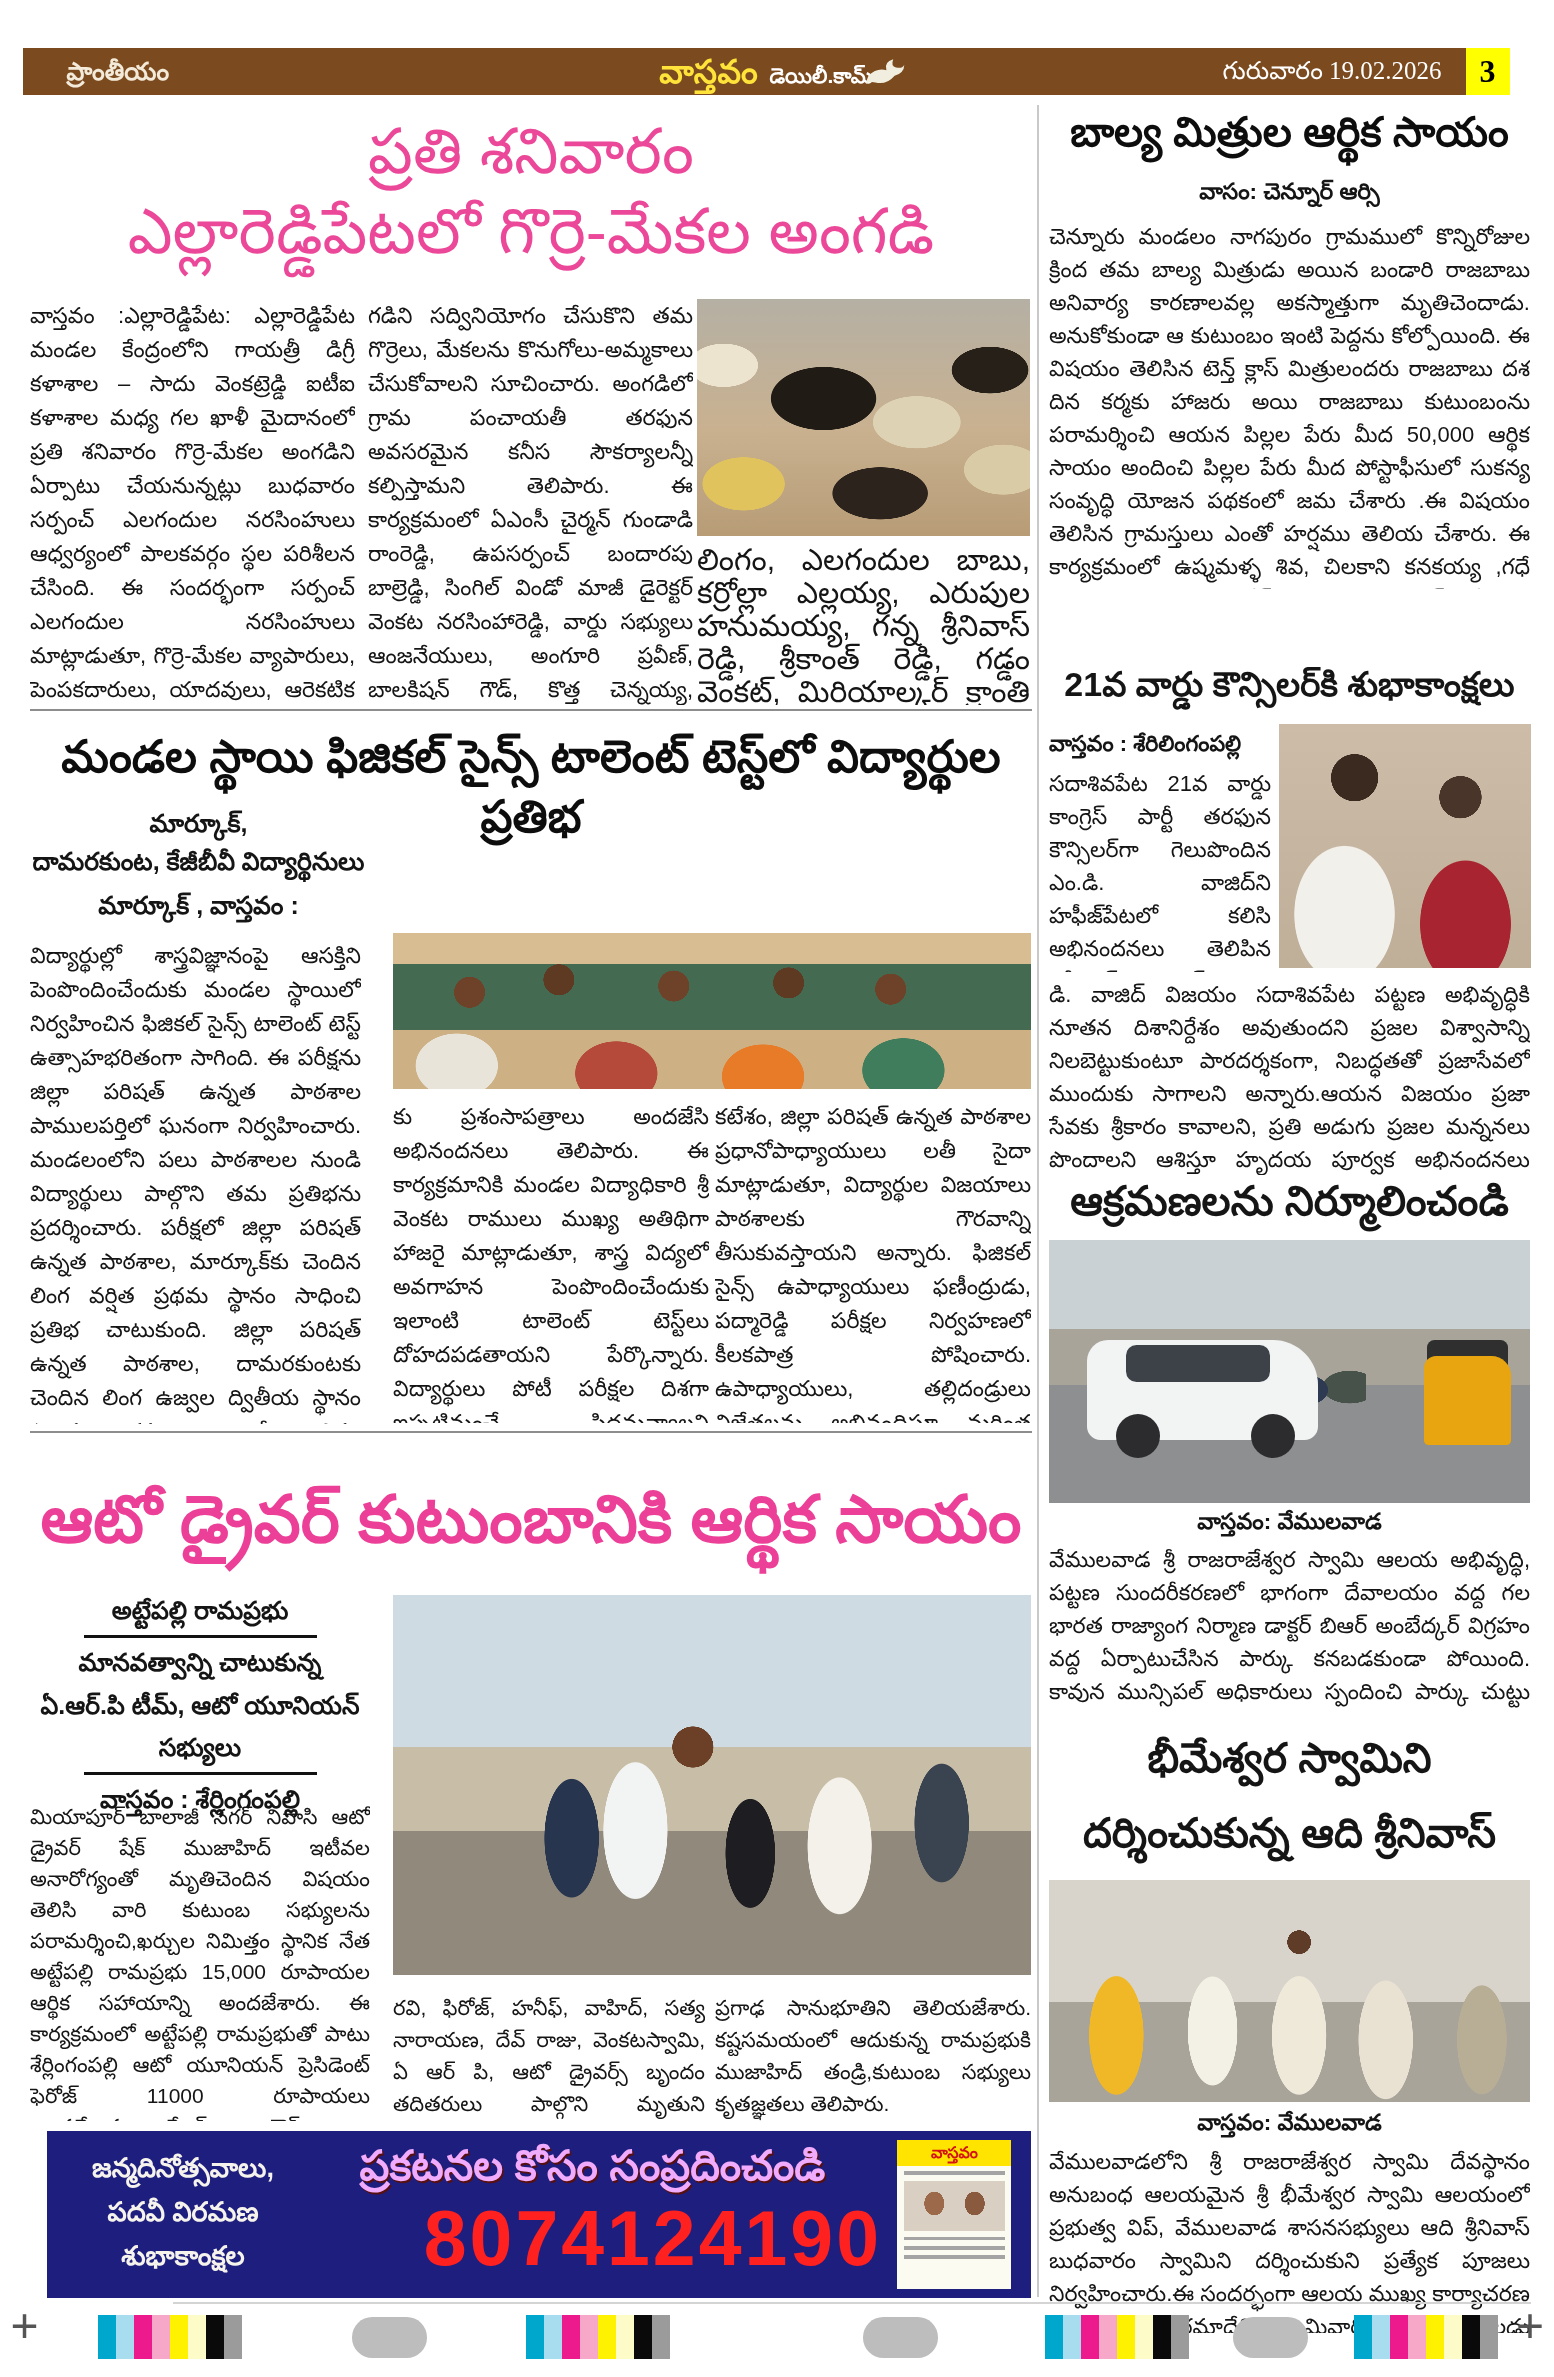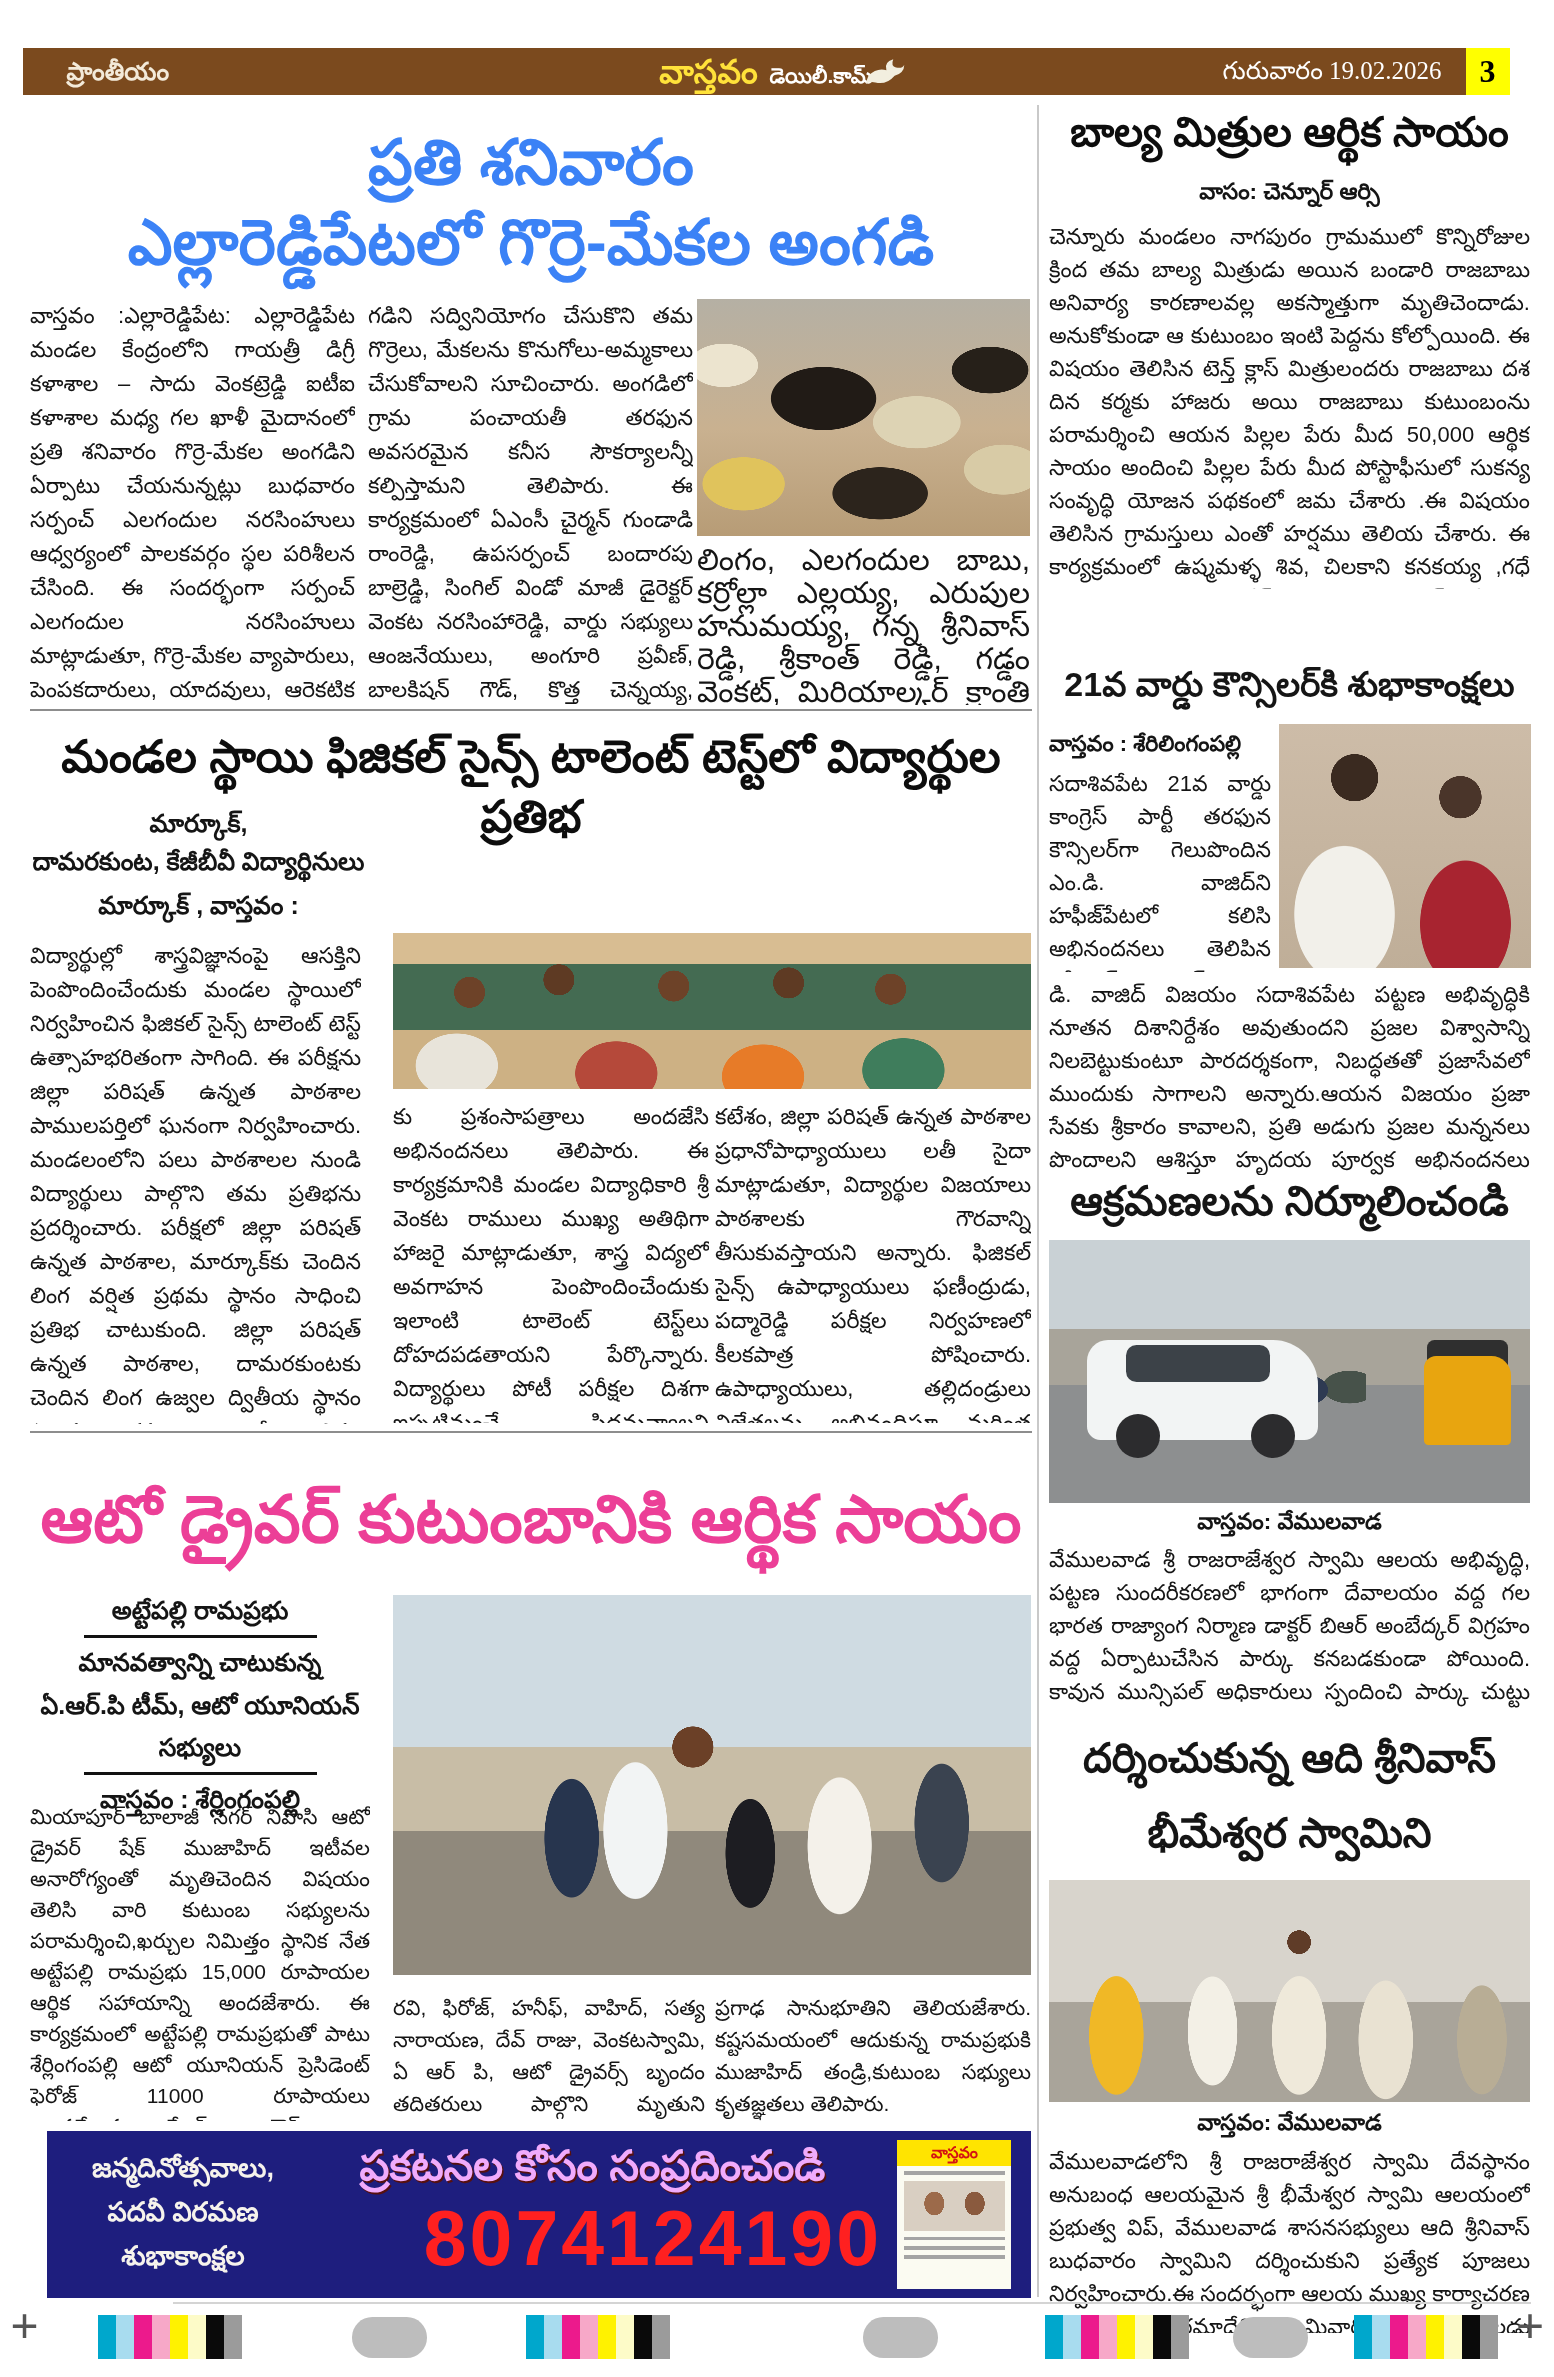--- a/index.html
+++ b/index.html
@@ -19,22 +19,22 @@
 
   .vdivider{position:absolute;left:1037px;top:105px;width:1.5px;height:2192px;background:#c9c9c9;}
   .hrule{position:absolute;height:1.5px;background:#8d8d8d;}
 
   
   .col{position:absolute;font-size:22px;line-height:34px;text-align:justify;overflow:hidden;}
   .caption{position:absolute;font-size:30px;line-height:33px;text-align:justify;overflow:hidden;}
   .photo{position:absolute;overflow:hidden;background:#bbb;}
 
   
-  .a1-headline{position:absolute;left:30px;top:122px;width:1002px;text-align:center;
-               color:#3b82f6;font-size:63px;line-height:80px;font-weight:bold;}
+  .a1-headline{position:absolute;left:30px;top:111px;width:1002px;text-align:center;
+               color:#ec4899;font-size:63px;line-height:80px;font-weight:normal;}
   .a1-photo{left:697px;top:299px;width:333px;height:237px;
      background:
        radial-gradient(68px 44px at 14% 78%, #e0c35c 0 60%, transparent 61%),
        radial-gradient(90px 54px at 38% 42%, #211b16 0 58%, transparent 59%),
        radial-gradient(79px 47px at 66% 52%, #ddd3b4 0 55%, transparent 56%),
        radial-gradient(69px 42px at 88% 30%, #262019 0 55%, transparent 56%),
        radial-gradient(86px 47px at 55% 82%, #2c241c 0 55%, transparent 56%),
        radial-gradient(62px 39px at 8% 28%, #ece4cf 0 55%, transparent 56%),
        radial-gradient(71px 45px at 92% 72%, #d8cba6 0 55%, transparent 56%),
        linear-gradient(180deg,#b5b0a4,#c9b190 55%,#b79c76);}
@@ -236,22 +236,22 @@
     <div class="carwin"></div>
     <div class="carwheel" style="left:14%;"></div>
     <div class="carwheel" style="left:42%;"></div>
     <div class="autotop"></div>
     <div class="auto"></div>
   </div>
   <div class="rC-caption">వాస్తవం: వేములవాడ</div>
   <div class="col" style="left:1049px;top:1543px;width:481px;height:169px;line-height:33px;">వేములవాడ శ్రీ రాజరాజేశ్వర స్వామి ఆలయ అభివృద్ధి, పట్టణ సుందరీకరణలో భాగంగా దేవాలయం వద్ద గల భారత రాజ్యాంగ నిర్మాణ డాక్టర్ బిఆర్ అంబేద్కర్ విగ్రహం వద్ద ఏర్పాటుచేసిన పార్కు కనబడకుండా పోయింది. కావున మున్సిపల్ అధికారులు స్పందించి పార్కు చుట్టు ఉన్న ఆక్రమణలను తొలగించగలరని వేములవాడ పట్టణ ప్రజలు కోరుతున్నారు.</div>
 
   <div class="rD-headline">
+    <div>భీమేశ్వర స్వామిని</div>
     <div>దర్శించుకున్న ఆది శ్రీనివాస్</div>
-    <div>భీమేశ్వర స్వామిని</div>
   </div>
   <div class="photo rD-photo"></div>
   <div class="rD-caption">వాస్తవం: వేములవాడ</div>
   <div class="col" style="left:1049px;top:2145px;width:481px;height:188px;line-height:33px;">వేములవాడలోని శ్రీ రాజరాజేశ్వర స్వామి దేవస్థానం అనుబంధ ఆలయమైన శ్రీ భీమేశ్వర స్వామి ఆలయంలో ప్రభుత్వ విప్, వేములవాడ శాసనసభ్యులు ఆది శ్రీనివాస్ బుధవారం స్వామిని దర్శించుకుని ప్రత్యేక పూజలు నిర్వహించారు.ఈ సందర్భంగా ఆలయ ముఖ్య కార్యాచరణ అధికారి ఎల్ రమాదేవి స్వామివారి శేష వస్త్రం, లడ్డు ప్రసాదాన్ని అందజేశారు.</div>
 
   <div class="trimline"></div>
   <div class="plus" style="left:10.5px;">+</div>
   <div class="plus" style="left:1516px;">+</div>
 
   <div class="strip" style="left:98px;">

